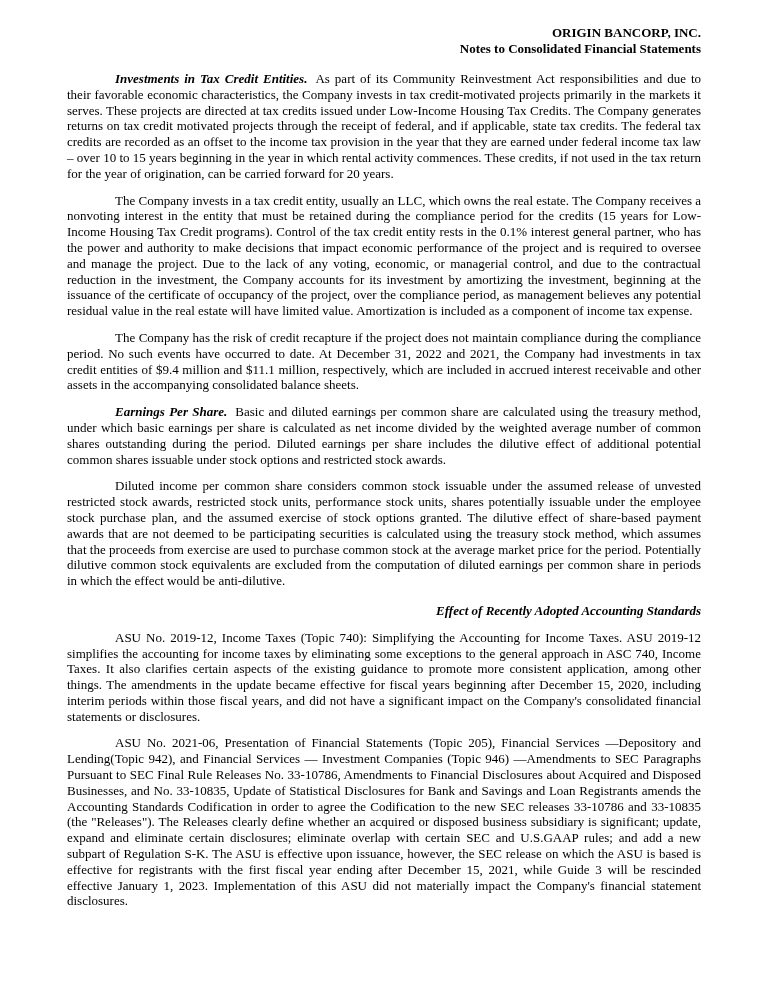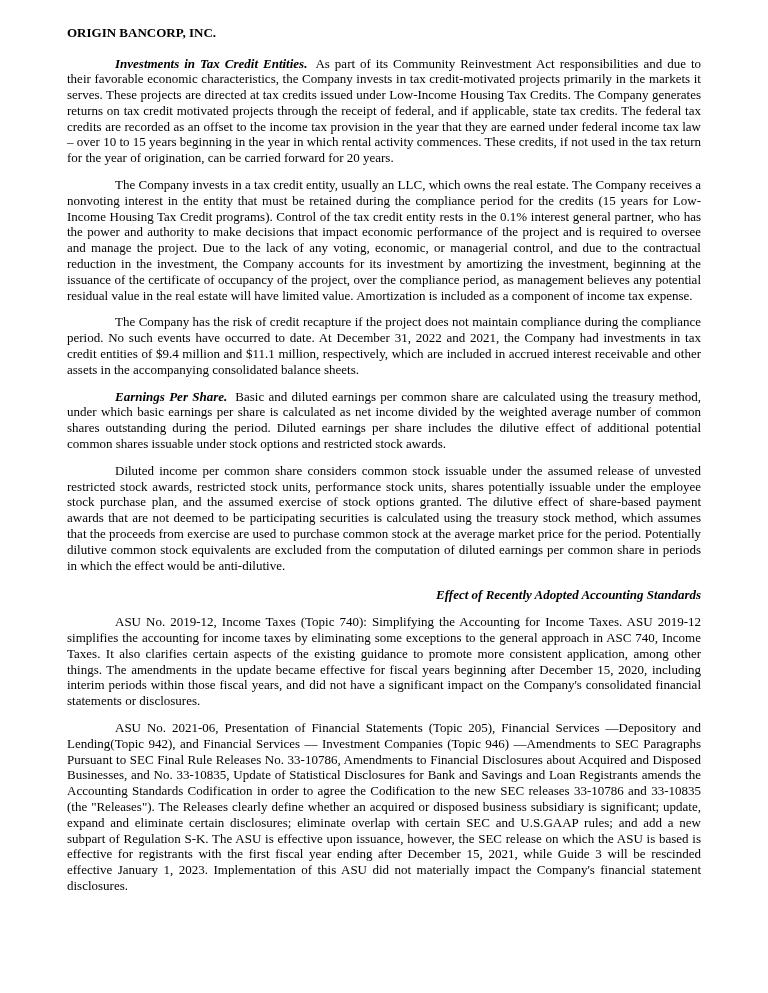--- a/index.html
+++ b/index.html
@@ -15,21 +15,21 @@
     background: #ffffff;
     color: #000000;
     font-family: "Liberation Serif", "DejaVu Serif", serif;
     font-size: 13px;
     line-height: 15.8px;
     box-sizing: border-box;
     padding: 25px 67px 0 67px;
     overflow: hidden;
   }
   .doc-header {
-    text-align: left;
+    text-align: right;
     font-weight: bold;
     line-height: 15.5px;
     margin-bottom: 15px;
   }
   .para {
     margin: 0 0 11px 0;
     text-align: justify;
     text-indent: 48px;
   }
   .runin-heading {
@@ -54,20 +54,21 @@
     text-align: center;
   }
 </style>
 </head>
 <body>
 
 <div class="page">
 
   <div class="doc-header">
     <div>ORIGIN BANCORP, INC.</div>
+    <div>Notes to Consolidated Financial Statements</div>
   </div>
 
   <p class="para"><span class="runin-heading">Investments in Tax Credit Entities.</span><span>As part of its Community Reinvestment Act responsibilities and due to their favorable economic characteristics, the Company invests in tax credit-motivated projects primarily in the markets it serves. These projects are directed at tax credits issued under Low-Income Housing Tax Credits. The Company generates returns on tax credit motivated projects through the receipt of federal, and if applicable, state tax credits. The federal tax credits are recorded as an offset to the income tax provision in the year that they are earned under federal income tax law – over 10 to 15 years beginning in the year in which rental activity commences. These credits, if not used in the tax return for the year of origination, can be carried forward for 20 years.</span></p>
 
   <p class="para"><span>The Company invests in a tax credit entity, usually an LLC, which owns the real estate. The Company receives a nonvoting interest in the entity that must be retained during the compliance period for the credits (15 years for Low-Income Housing Tax Credit programs). Control of the tax credit entity rests in the 0.1% interest general partner, who has the power and authority to make decisions that impact economic performance of the project and is required to oversee and manage the project. Due to the lack of any voting, economic, or managerial control, and due to the contractual reduction in the investment, the Company accounts for its investment by amortizing the investment, beginning at the issuance of the certificate of occupancy of the project, over the compliance period, as management believes any potential residual value in the real estate will have limited value. Amortization is included as a component of income tax expense.</span></p>
 
   <p class="para"><span>The Company has the risk of credit recapture if the project does not maintain compliance during the compliance period. No such events have occurred to date. At December 31, 2022 and 2021, the Company had investments in tax credit entities of $9.4 million and $11.1 million, respectively, which are included in accrued interest receivable and other assets in the accompanying consolidated balance sheets.</span></p>
 
   <p class="para"><span class="runin-heading">Earnings Per Share.</span><span>Basic and diluted earnings per common share are calculated using the treasury method, under which basic earnings per share is calculated as net income divided by the weighted average number of common shares outstanding during the period. Diluted earnings per share includes the dilutive effect of additional potential common shares issuable under stock options and restricted stock awards.</span></p>
 

